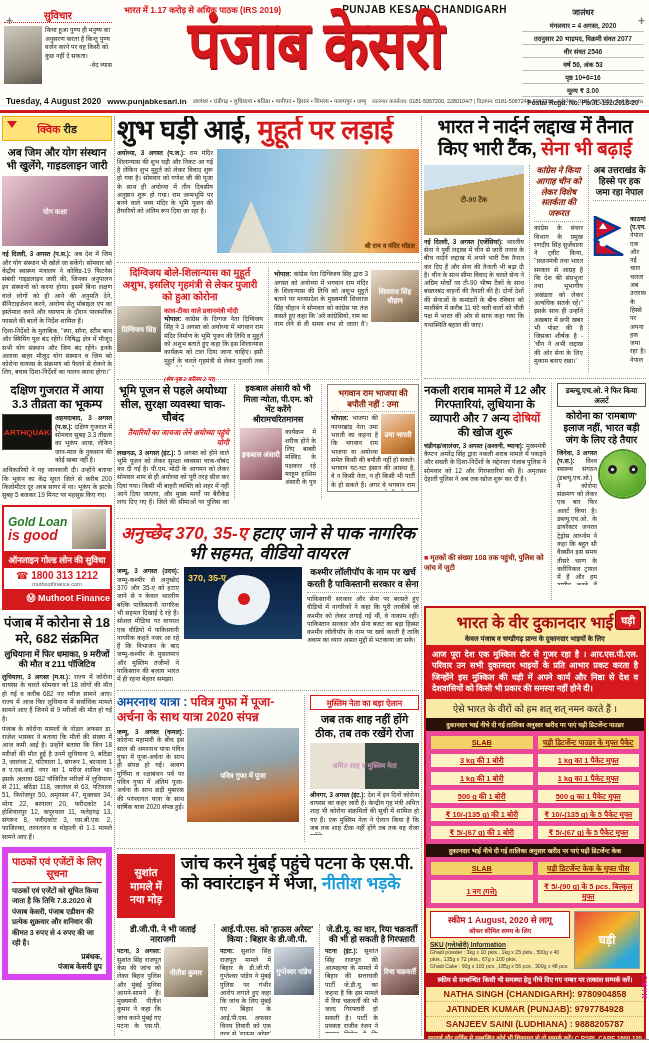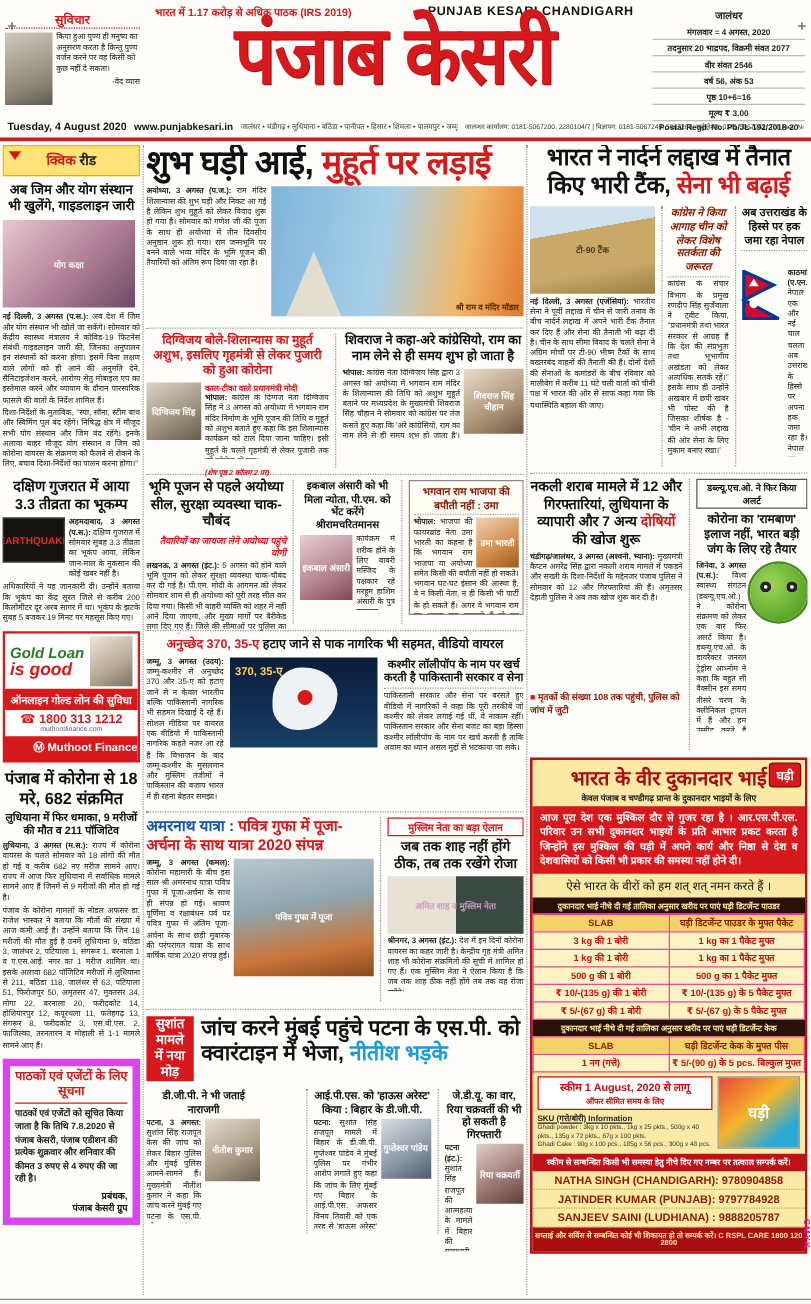--- a/index.html
+++ b/index.html
@@ -86,37 +86,37 @@
   .pf-digv { width:44px; height:46px; background:linear-gradient(150deg,#ddd6c8,#9a8f7c 60%,#665d4d); }
   .pf-shiv { width:48px; height:52px; background:linear-gradient(150deg,#e8ddcd,#ad9478 60%,#6d5a42); }
   .tagred { color:#d6191c; font-size:6.6px; font-weight:bold; }
   .h3a { font-size:11px; font-weight:bold; line-height:1.22; text-align:center; }
   .h3a-sub { color:#d6191c; font-size:7.4px; font-weight:bold; font-style:italic; text-align:right; margin:2px 0; }
   .h3b { font-size:8.2px; font-weight:bold; line-height:1.25; text-align:center; }
   .pf-iqbal { width:42px; height:52px; background:linear-gradient(150deg,#e8cfd4,#b3838f 60%,#7c4a58); }
   .uma-box { border:1px solid #888; padding:2px 3px; background:#fffdf4; }
   .uma-h { color:#8a1a00; font-size:8.4px; font-weight:bold; text-align:center; border-bottom:1px dotted #aaa; padding-bottom:2px; margin-bottom:2px; }
   .pf-uma { width:34px; height:40px; background:linear-gradient(150deg,#f0d2b8,#d28a48 60%,#9c5a20); float:right; margin-left:3px; }
-  .h370 { font-size:10px; font-weight:bold; line-height:1.15; text-align:center; border-top:1px dotted #999; margin-top:5px; padding-top:5px; }
+  .h370 { font-size:17px; font-weight:bold; line-height:1.15; text-align:center; border-top:1px dotted #999; margin-top:19px; padding-top:5px;font-style:italic; }
   .h370 .red { color:#d6191c; }
   .row370 { display:flex; gap:5px; margin-top:4px; }
   .img-370 { width:118px; height:72px; background:linear-gradient(180deg,#0a1c3a,#123055 60%,#1a4066); position:relative; flex:none; }
   .img-370 .map { position:absolute; left:34px; top:8px; width:52px; height:50px; background:#eef2f5; border-radius:46% 54% 60% 40%/55% 45% 60% 40%; }
   .img-370 .dot { position:absolute; left:54px; top:26px; width:12px; height:12px; background:#d6191c; border-radius:50%; }
   .img-370 .lbl { position:absolute; left:4px; top:6px; color:#ffd24a; font-size:9px; font-weight:bold; line-height:1.15; }
   .sub370-h { font-size:9px; font-weight:bold; line-height:1.25; text-align:center; border-bottom:1px dotted #999; padding-bottom:2px; margin-bottom:2px; }
   .amar-h { font-size:12.2px; font-weight:bold; line-height:1.22; }
   .amar-h .blue { color:#1156a8; }
   .amar-h .red { color:#d6191c; }
   .img-amar { width:112px; height:94px; background:linear-gradient(170deg,#b9c8cf 0%,#8fa5ad 40%,#c9763a 75%,#8c4a1e); color:#fff; flex:none; }
   .roza-lbl { color:#d6191c; border:1px solid #d6191c; font-size:8px; font-weight:bold; text-align:center; padding:1px 0; }
   .roza-h { font-size:11px; font-weight:bold; line-height:1.2; text-align:center; margin:3px 0; }
   .img-roza { width:100%; height:46px; background:linear-gradient(90deg,#e8e2d4 0 50%,#3a4a42 50% 100%); color:#c9b; }
   .sus-band { display:flex; gap:6px; border-top:1px dotted #999; margin-top:6px; padding-top:5px; align-items:stretch; }
-  .sus-box { background:#d6191c; color:#fff; font-weight:bold; font-size:10.5px; text-align:center; padding:0 5px; line-height:1.25; flex:none; width:38px; display:flex; flex-direction:column; justify-content:center; }
+  .sus-box { background:#d6191c; color:#fff; font-weight:bold; font-size:10.5px; text-align:center; padding:12px 5px; line-height:1.25; flex:none; width:58px; display:flex; flex-direction:column; justify-content:center; }
   .sus-h { font-size:17px; font-weight:bold; line-height:1.18; }
   .sus-h .blue { color:#1a9cd8; }
   .bot-h { font-size:8.4px; font-weight:bold; line-height:1.22; text-align:center; }
   .pf-nitish { width:44px; height:50px; background:linear-gradient(150deg,#e5ddd0,#a89a84 60%,#6e6250); }
   .pf-dgp { width:40px; height:48px; background:linear-gradient(150deg,#d8dde2,#8a96a4 60%,#4e5a68); }
   .pf-rhea { width:38px; height:48px; background:linear-gradient(150deg,#e0d0cc,#9a7470 60%,#5e403c); }
   
   .ladakh-h { font-size:19px; font-weight:bold; line-height:1.15; text-align:center; letter-spacing:-.3px; }
   .ladakh-h .red { color:#d6191c; }
   .lad-row { display:flex; gap:5px; margin-top:5px; }
@@ -135,21 +135,21 @@
   
   .ghadi { border:2px solid #c01018; background:#fbeaa6; margin-top:6px; }
   .gh-head { position:relative; text-align:center; padding:3px 4px 1px; }
   .gh-title { color:#a80d12; font-size:16px; font-weight:bold; }
   .gh-logo { position:absolute; right:3px; top:2px; background:#d6191c; color:#fff; font-size:10px; font-weight:bold; padding:2px 5px; border-radius:3px; border:1px solid #7a0a0e; }
   .gh-sub { text-align:center; font-size:6.8px; font-weight:bold; color:#222; padding-bottom:2px; }
   .gh-para { background:#d6191c; color:#fff; font-size:8.2px; font-weight:bold; line-height:1.4; text-align:justify; padding:4px 6px; }
   .gh-salute { text-align:center; font-size:9.4px; font-weight:normal; color:#111; padding:3px 2px; }
   .gh-cap { background:#2a1008; color:#ffe89a; font-size:6.4px; font-weight:bold; text-align:center; padding:2px 1px; }
   .gh-table { width:100%; border-collapse:collapse; }
-  .gh-table td { border:1px solid #ec4899; font-size:7.4px; font-weight:bold; color:#c01018; text-align:center; padding:1.5px 1px; width:50%; background:#fdf3c4; }
+  .gh-table td { border:5px solid #ec4899; font-size:7.4px; font-weight:bold; color:#c01018; text-align:center; padding:1.5px 1px; width:50%; background:#fdf3c4;text-decoration:underline; }
   .gh-table tr.hd td { background:#f3d268; color:#8a1a00; }
   .gh-scheme { display:flex; gap:4px; padding:3px 4px; align-items:flex-start; }
   .gh-sch-l { flex:1; }
   .gh-launch { background:#fff; border:1px solid #c01018; color:#c01018; font-size:8.6px; font-weight:bold; text-align:center; padding:2px; }
   .gh-launch .sm { display:block; font-size:6.4px; }
   .gh-sku-t { font-size:6.4px; font-weight:bold; color:#222; text-decoration:underline; margin-top:2px; }
   .gh-sku { font-size:5.2px; color:#333; line-height:1.35; }
   .gh-pack { width:66px; height:58px; background:linear-gradient(140deg,#e8483a,#f5b52a 45%,#2aa8d8 80%); color:#fff; font-size:12px; font-weight:bold; flex:none; border:1px solid #999; }
   .gh-help { background:#c01018; color:#fff; font-size:6.6px; font-weight:bold; text-align:center; padding:2.5px 2px; }
   .gh-contact { text-align:center; font-size:8.8px; font-weight:bold; color:#8a1a00; padding:2px 0; border-bottom:1px dotted #caa84a; }
@@ -294,21 +294,20 @@
             <div class="tagred">काल-टीका वाले प्रधानमंत्री मोदी</div>
             <div class="body" style="height:52px;overflow:hidden;">
               <span class="dl">भोपाल:</span>
               <span>कांग्रेस के दिग्गज नेता दिग्विजय सिंह ने 3 अगस्त को अयोध्या में भगवान राम मंदिर निर्माण के भूमि पूजन की तिथि व मुहूर्त को अशुभ बताते हुए कहा कि इस शिलान्यास कार्यक्रम को टाल दिया जाना चाहिए। इसी मुहूर्त के चलते गृहमंत्री से लेकर पुजारी तक को कोरोना हो गया।</span>
             </div>
             <span class="more" style="font-size:5.8px;">(शेष पृष्ठ 2 कॉलम 2 पर)</span>
           </div>
         </div>
       </div>
       <div style="flex:1;">
-        <div class="shiv-h">शिवराज ने कहा-अरे कांग्रेसियो, राम का नाम लेने से ही समय शुभ हो जाता है</div>
         <div class="mini-row">
           <div class="body" style="height:56px;overflow:hidden;">
             <span class="dl">भोपाल:</span>
             <span>कांग्रेस नेता दिग्विजय सिंह द्वारा 3 अगस्त को अयोध्या में भगवान राम मंदिर के शिलान्यास की तिथि को अशुभ मुहूर्त बताने पर मध्यप्रदेश के मुख्यमंत्री शिवराज सिंह चौहान ने सोमवार को कांग्रेस पर तंज कसते हुए कहा कि 'अरे कांग्रेसियो, राम का नाम लेने से ही समय शुभ हो जाता है'। अस्पताल में कोरोना का इलाज करवा रहे चौहान ने ट्वीट किया।</span>
             
           </div>
           <div class="pf pf-shiv ph">
               <span>शिवराज सिंह चौहान</span>
             </div>
         </div>
@@ -410,21 +409,21 @@
           <div class="body" style="width:44px;height:84px;overflow:hidden;">
             <span class="dl">पटना, 3 अगस्त:</span>
             <span>सुशांत सिंह राजपूत केस की जांच को लेकर बिहार पुलिस और मुंबई पुलिस आमने-सामने हैं। मुख्यमंत्री नीतीश कुमार ने कहा कि जांच करने मुंबई गए पटना के एस.पी. को क्वारंटाइन करना ठीक नहीं है।</span>
             
           </div>
           <div class="pf pf-nitish ph">
               <span>नीतीश कुमार</span>
             </div>
         </div>
       </div>
-      <div style="width:100px;margin-left:36px;">
+      <div style="width:100px;">
         <div class="bot-h">आई.पी.एस. को 'हाऊस अरेस्ट' किया : बिहार के डी.जी.पी.</div>
         <div class="mini-row">
           <div class="body" style="height:88px;overflow:hidden;">
             <span class="dl">पटना:</span>
             <span>सुशांत सिंह राजपूत मामले में बिहार के डी.जी.पी. गुप्तेश्वर पांडेय ने मुंबई पुलिस पर गंभीर आरोप लगाते हुए कहा कि जांच के लिए मुंबई गए बिहार के आई.पी.एस. अफसर विनय तिवारी को एक तरह से 'हाऊस अरेस्ट' कर दिया गया। उन्होंने कहा कि सुशांत की मौत के आरोपियों पर उन्होंने मुंबई के पुलिस कमिश्नर परमबीर सिंह से कई बार बात की, लेकिन उन्होंने आज तक जवाब नहीं दिया।</span>
           </div>
           <div class="pf pf-dgp ph">
               <span>गुप्तेश्वर पांडेय</span>
             </div>
         </div>

